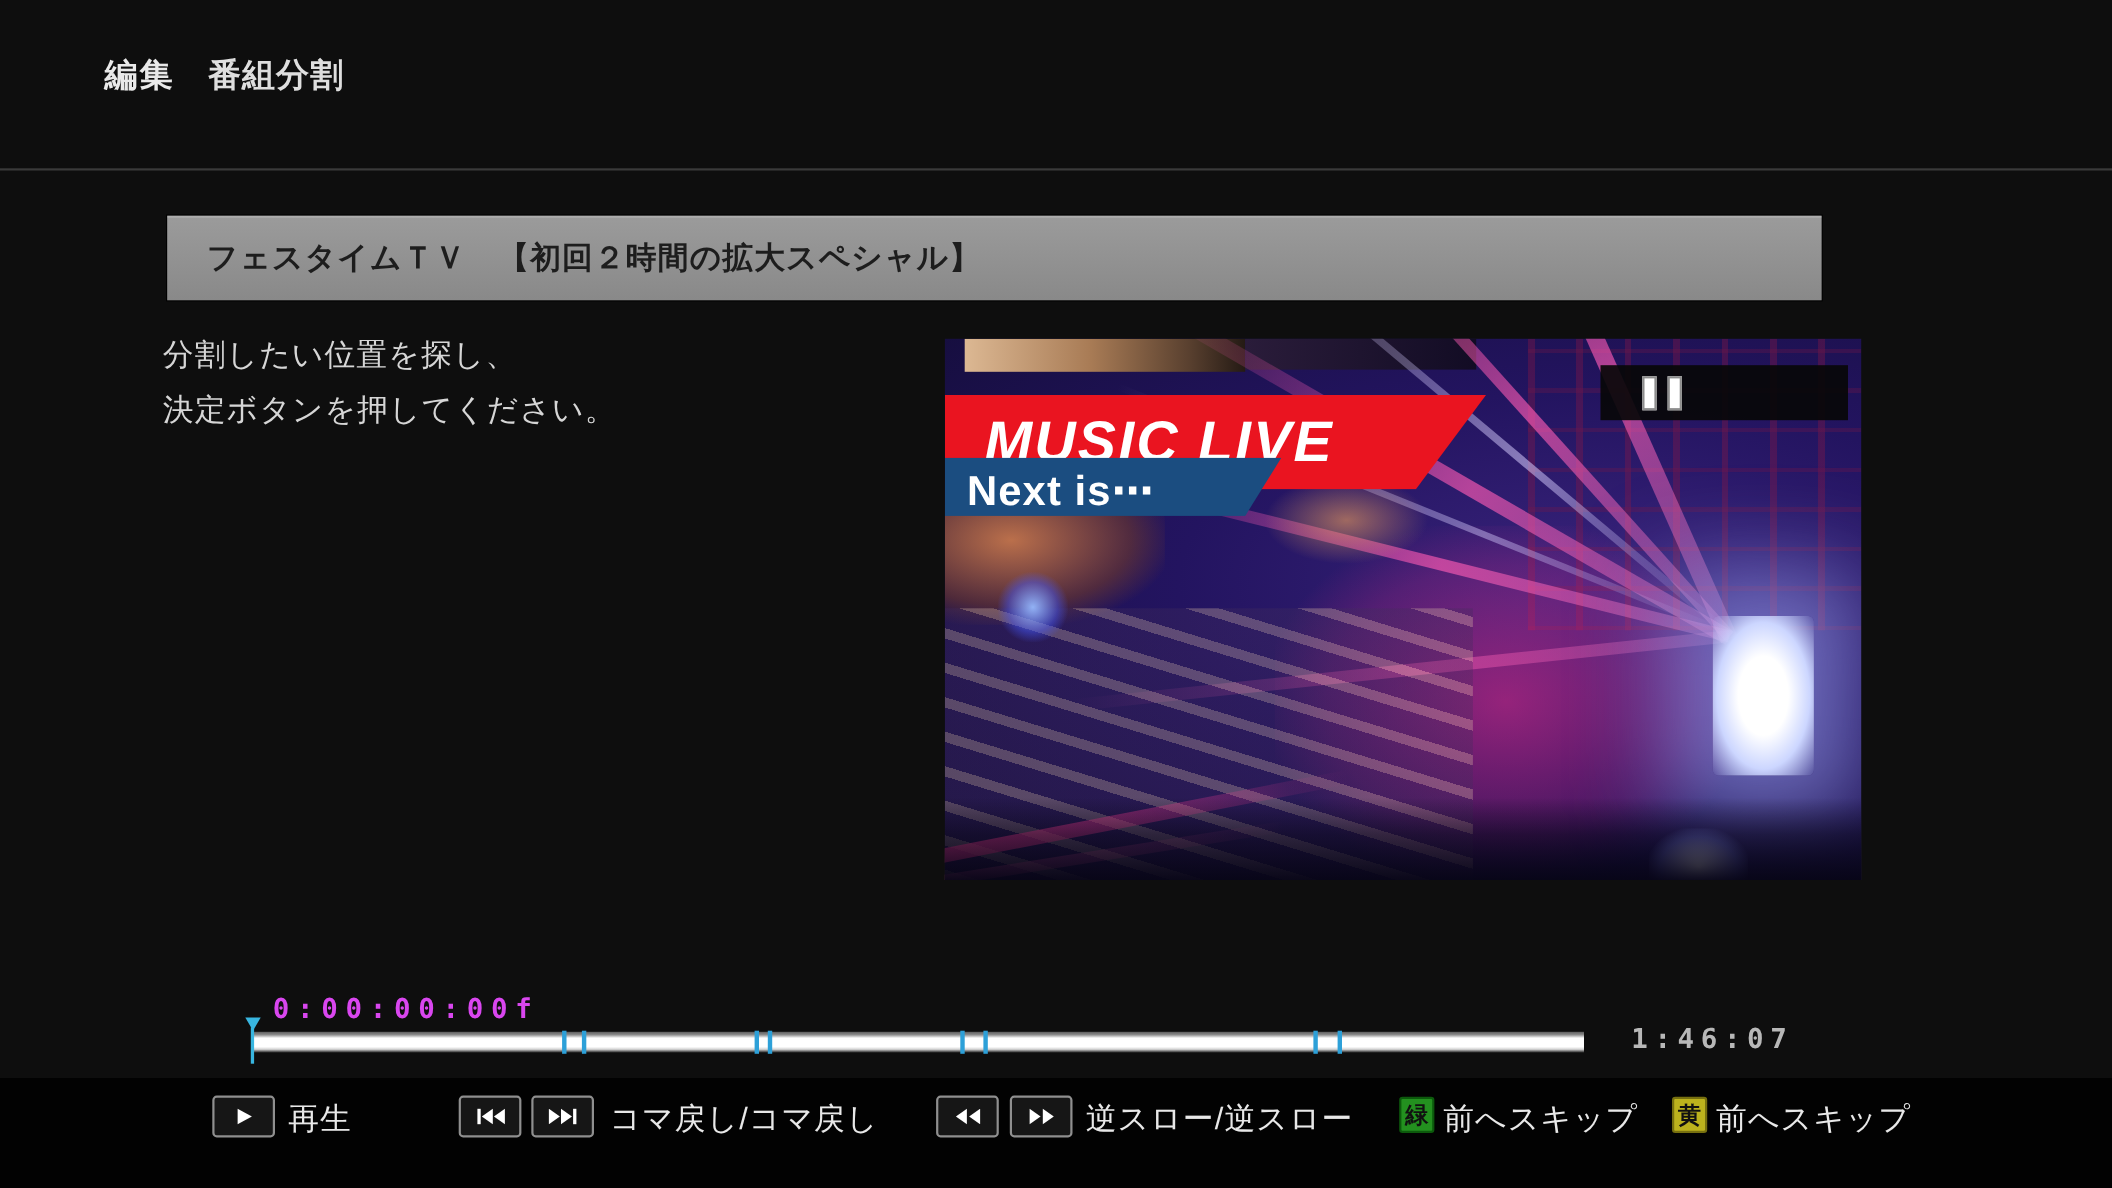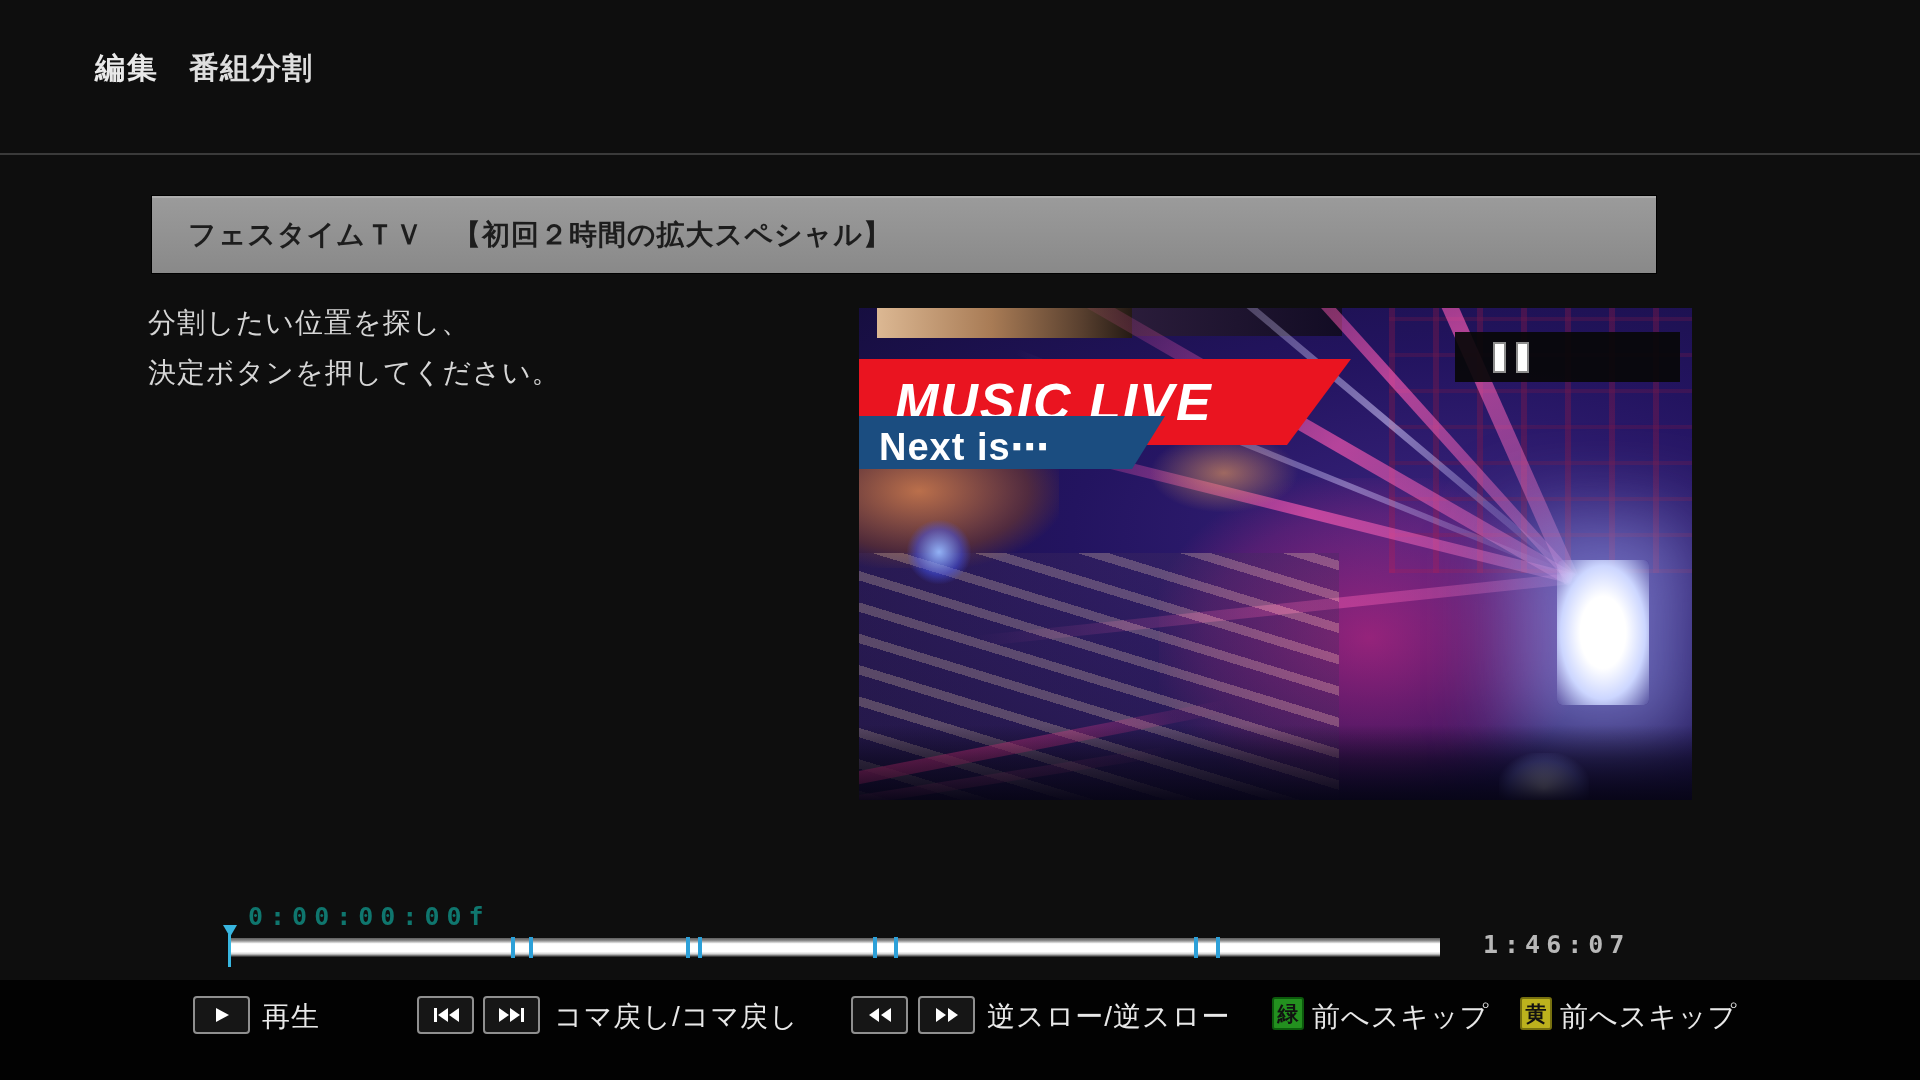--- a/index.html
+++ b/index.html
@@ -70,21 +70,21 @@
     clip-path:polygon(0 0, 100% 0, calc(100% - 33px) 100%, 0 100%);
     display:flex; align-items:flex-end; padding-left:20px; }
   .banner-blue span { font-size:38px; font-weight:bold; color:#fff; letter-spacing:1px; }
   .pause-overlay { position:absolute; left:596px; top:24px; width:225px; height:50px;
     background:rgba(8,8,8,.92); display:flex; align-items:center; padding-left:38px; }
   .pause-icon { display:flex; gap:10px; }
   .pause-icon i { display:block; width:13px; height:31px; background:#fff; border:2px solid #8d8d8d; }
 
   
   .timecode { position:absolute; left:248px; top:902px; font-family:"DejaVu Sans Mono","Liberation Mono",monospace;
-    font-size:25px; font-weight:bold; color:#0f766e; letter-spacing:7px; }
+    font-size:25px; font-weight:bold; color:#d946ef; letter-spacing:7px; }
   .tbar { position:absolute; left:230px; top:938px; width:1210px; height:19px;
     background:linear-gradient(to bottom,#5e5e5e 0%,#8c8c8c 14%,#ffffff 30%,#ffffff 72%,#d2d2d2 84%,#1c1c1c 100%); }
   .tick { position:absolute; top:-1px; width:4px; height:21px; }
   .playhead { position:absolute; top:-13px; width:14px; }
   .ph-tri { width:0; height:0; border-left:7px solid transparent; border-right:7px solid transparent;
     border-top:12px solid var(--playhead-color,#38b6e0); }
   .ph-stem { width:3px; height:33px; margin-left:5px; margin-top:-3px; background:var(--playhead-color,#38b6e0); }
   .total-time { position:absolute; left:1483px; top:930px; font-family:"DejaVu Sans Mono","Liberation Mono",monospace;
     font-size:25px; font-weight:bold; color:#b8b8b8; letter-spacing:6px; }
 

